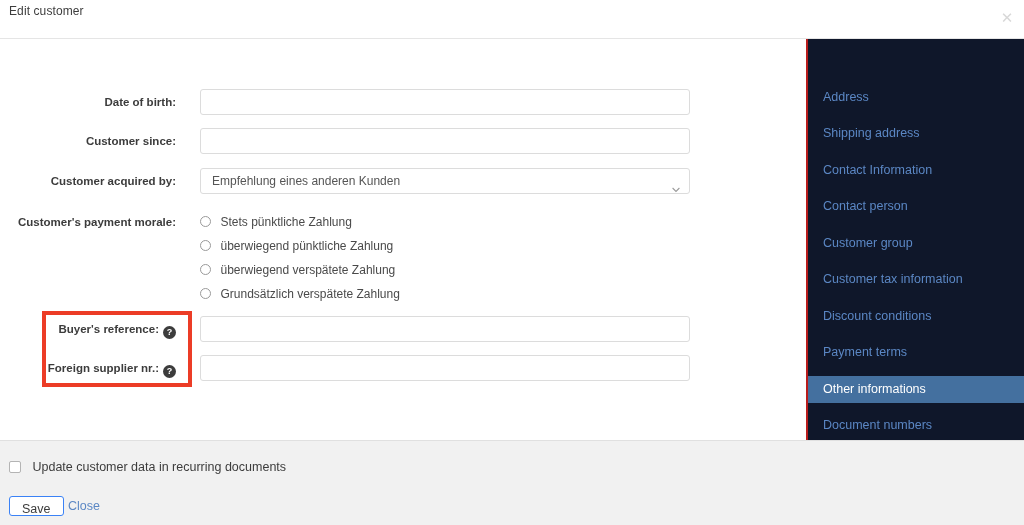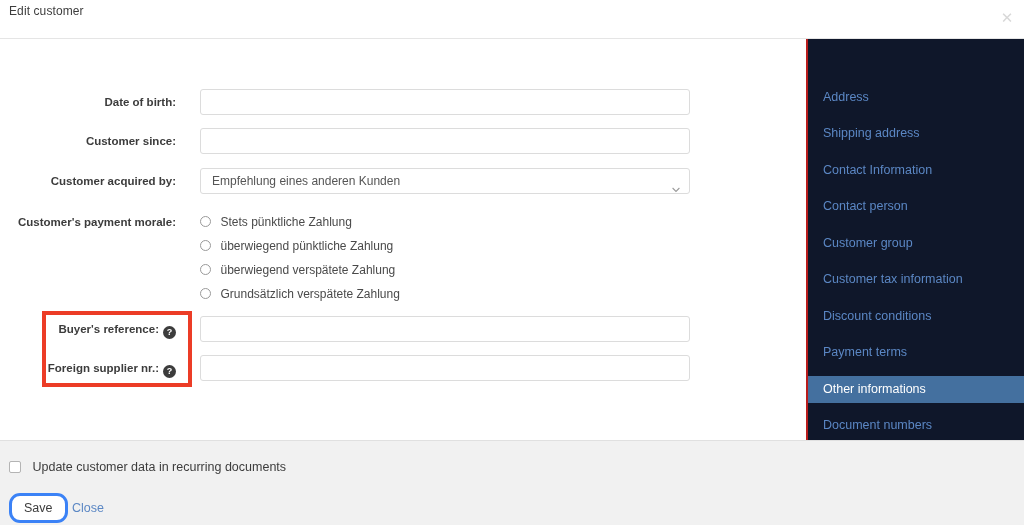--- a/index.html
+++ b/index.html
@@ -255,25 +255,25 @@
   }
   .footer-actions {
     position: absolute;
     left: 9px;
     top: 52px;
     white-space: nowrap;
   }
   .save-button {
     display: inline-block;
     box-sizing: border-box;
-    height: 30px;
+    height: 20px;
     line-height: 24px;
     padding: 0 12px;
-    border: 3px solid #3b82f6;
-    border-radius: 11px;
+    border: 1px solid #3b82f6;
+    border-radius: 3px;
     background: #ffffff;
     font-family: "Liberation Sans", sans-serif;
     font-size: 12.5px;
     color: #3c3c3c;
     cursor: pointer;
     vertical-align: middle;
   }
   .close-link {
     display: inline-block;
     font-size: 12.5px;

